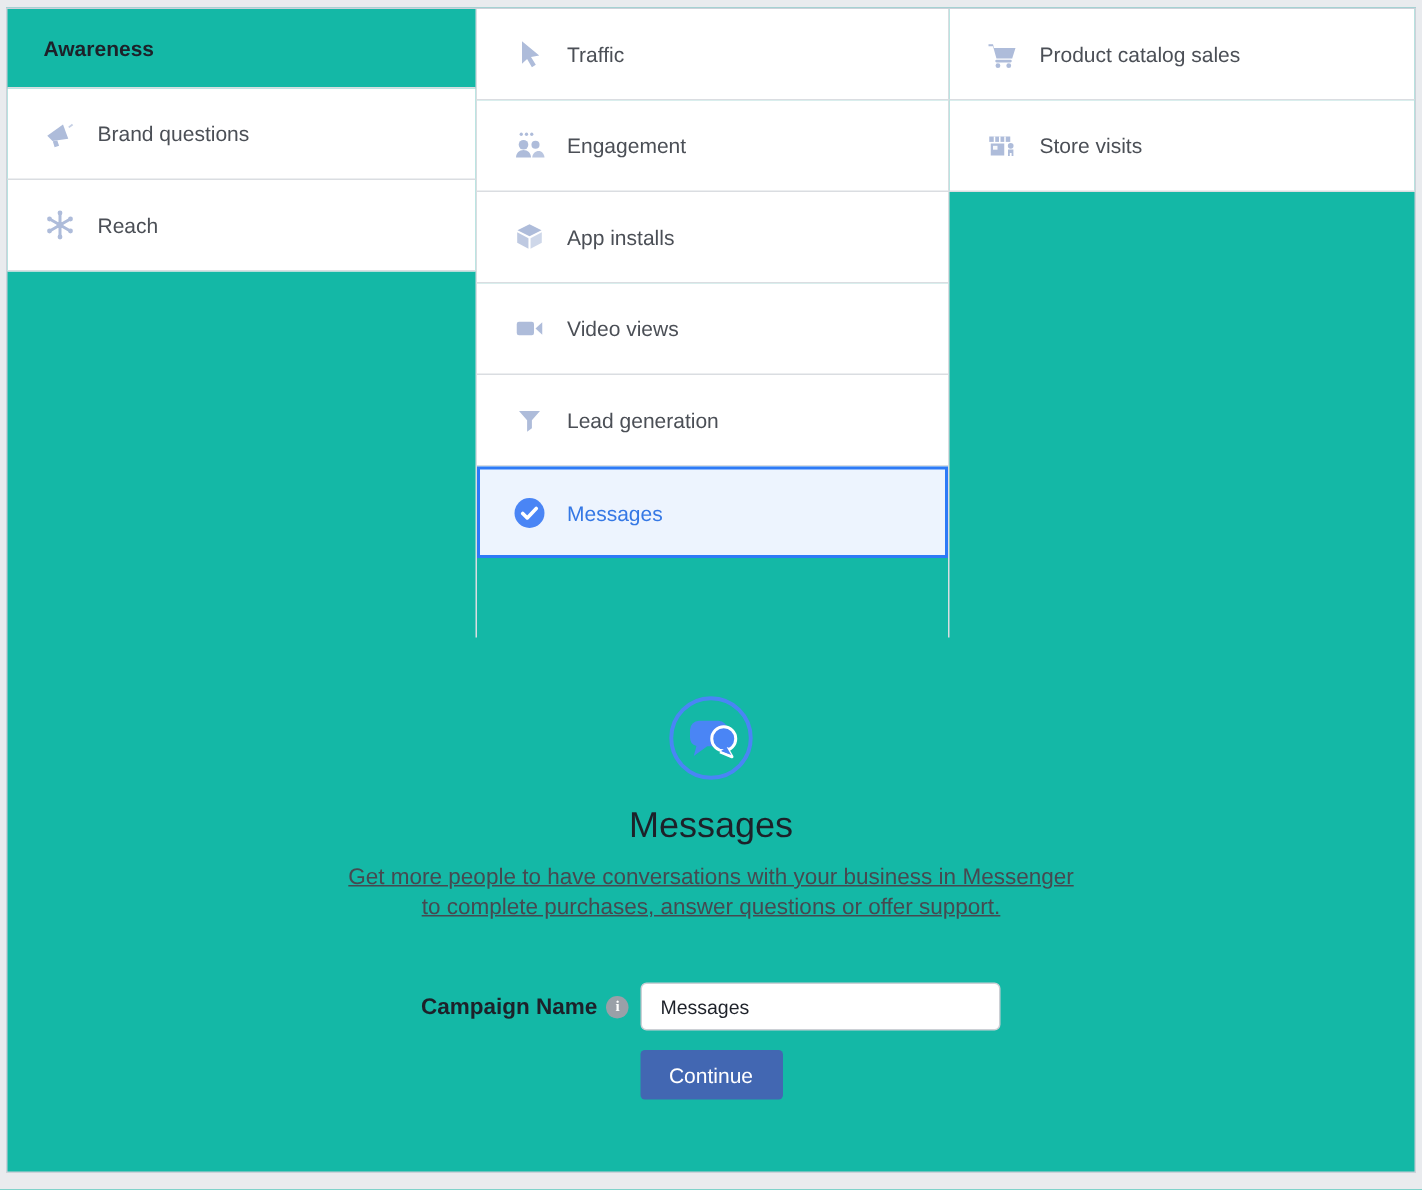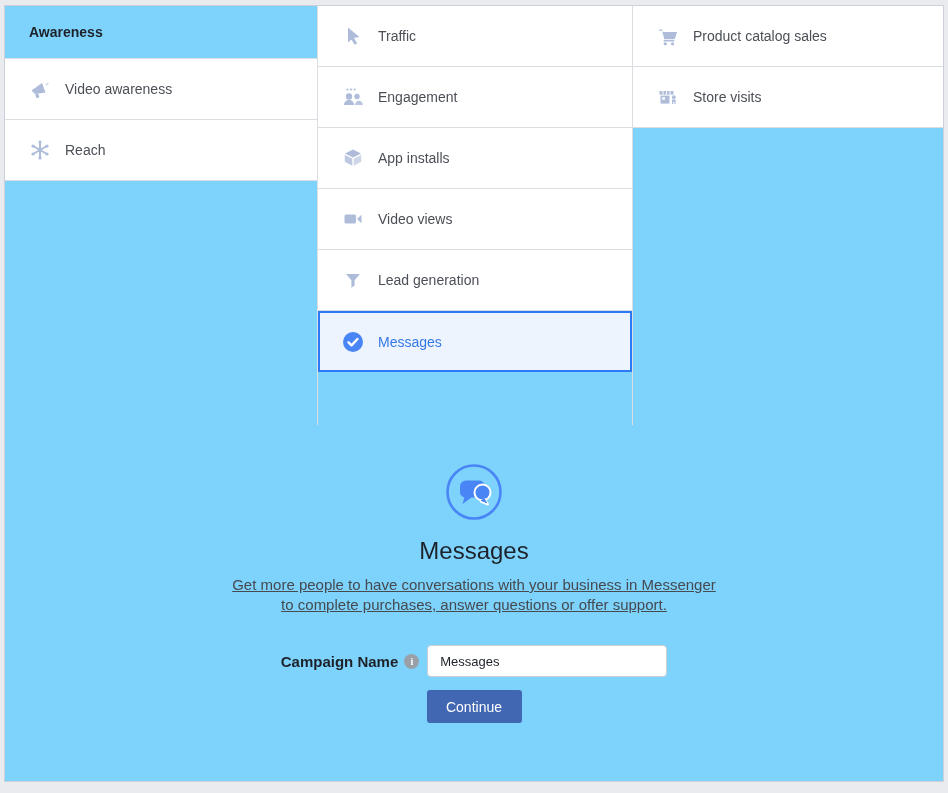--- a/index.html
+++ b/index.html
@@ -7,21 +7,21 @@
   body {
     background: #e9ebee;
     font-family: "Liberation Sans", "DejaVu Sans", sans-serif;
     position: relative;
     overflow: hidden;
   }
   .card {
     position: absolute;
     left: 4px; top: 5px;
     width: 940px; height: 777px;
-    background: #7dd3fc;
+    background: #14b8a6;
     border: 1px solid #ccd1d9;
   }
   
   .objective-table {
     display: flex;
     height: 419px;
     width: 100%;
   }
   .col { height: 100%; }
   .col-awareness    { width: 313px; border-right: 1px solid #dadde1; }
@@ -78,21 +78,21 @@
   }
   .detail-desc {
     margin-top: 10px;
     font-size: 15px;
     line-height: 20px;
     color: #464950;
     text-align: center;
     text-decoration: underline;
   }
   .form-row {
-    margin-top: 30px;
+    margin-top: 40px;
     display: flex;
     align-items: center;
   }
   .form-label {
     font-size: 15px;
     font-weight: bold;
     color: #1d2129;
   }
   .info-icon {
     width: 15px; height: 15px;
@@ -145,21 +145,21 @@
       <div class="row">
         <span class="obj-icon">
           <svg width="22" height="22" viewBox="0 0 22 22">
               <g fill="#aebcda">
             <path d="M2.5 12.5l10.5-7.5 3.5 9.5-10.5 1.5z"></path>
             <path d="M6.2 16.2l1.2 4 3-1-1.2-3.6z"></path>
             <path d="M16.5 6.5l2.5-2 .8 1-2.6 1.9z" opacity="0.7"></path>
           </g>
             </svg>
         </span>
-        <span class="obj-label">Video awareness</span>
+        <span class="obj-label">Brand questions</span>
       </div>
 
       <div class="row">
         <span class="obj-icon">
           <svg width="22" height="22" viewBox="0 0 22 22">
             <g stroke="#aebcda" stroke-width="2" stroke-linecap="round">
               <line x1="11" y1="11" x2="11" y2="4"></line>
               <line x1="11" y1="11" x2="17" y2="7.5"></line>
               <line x1="11" y1="11" x2="17" y2="14.5"></line>
               <line x1="11" y1="11" x2="11" y2="18"></line>

